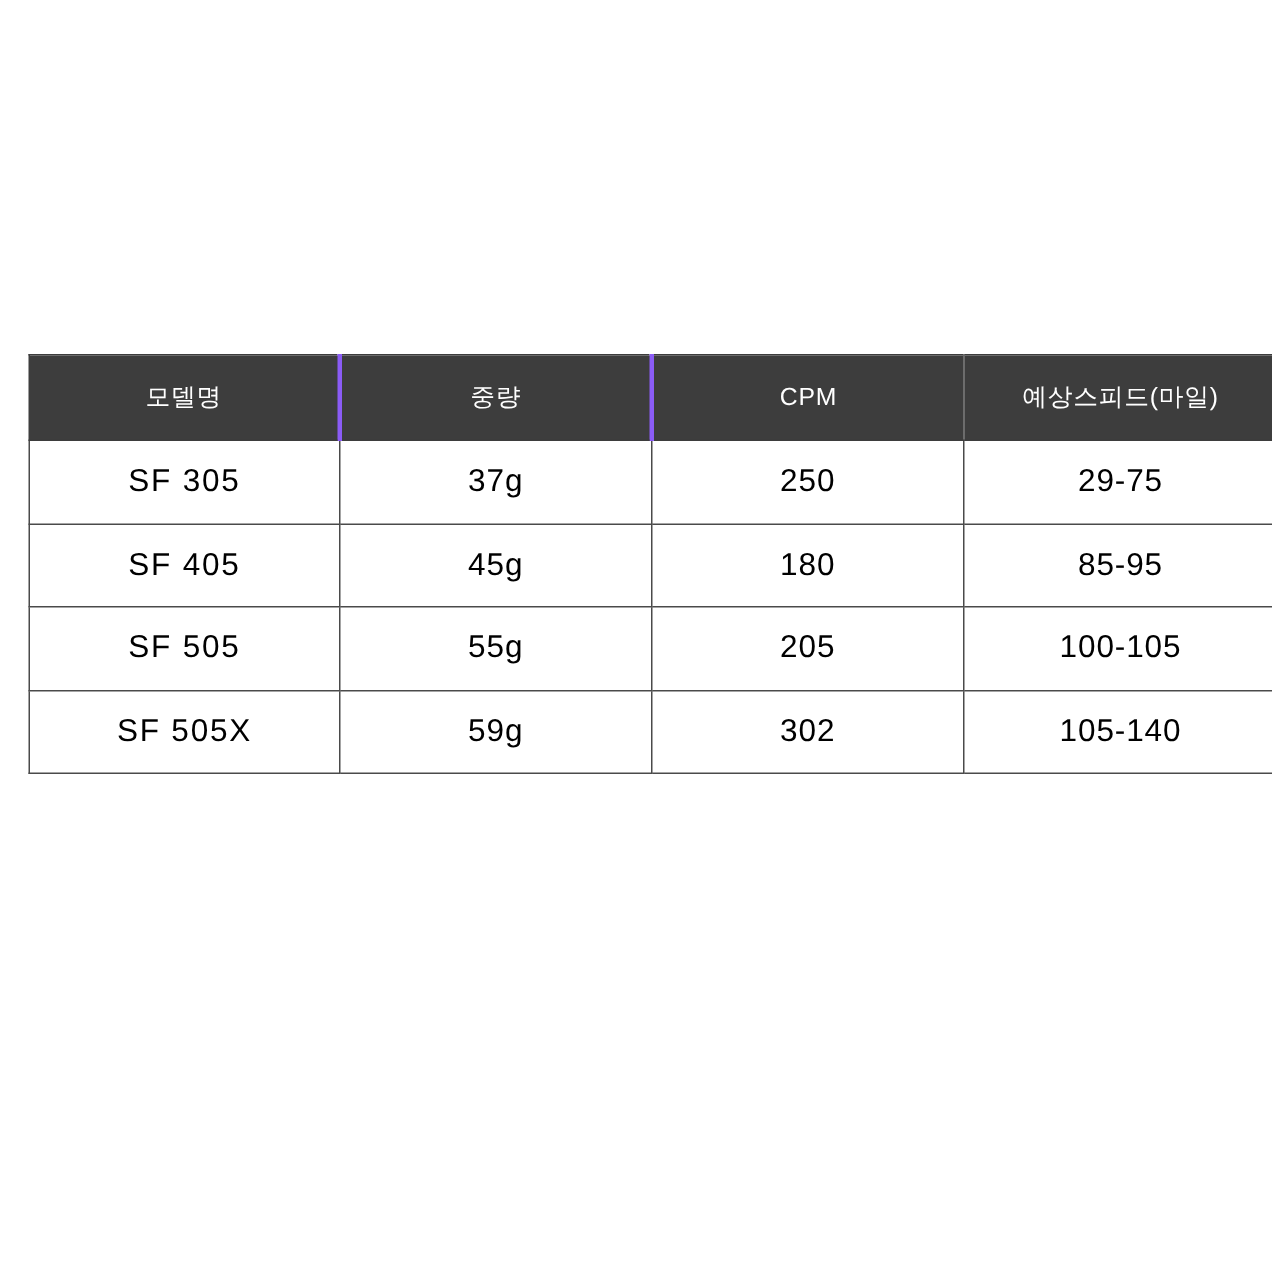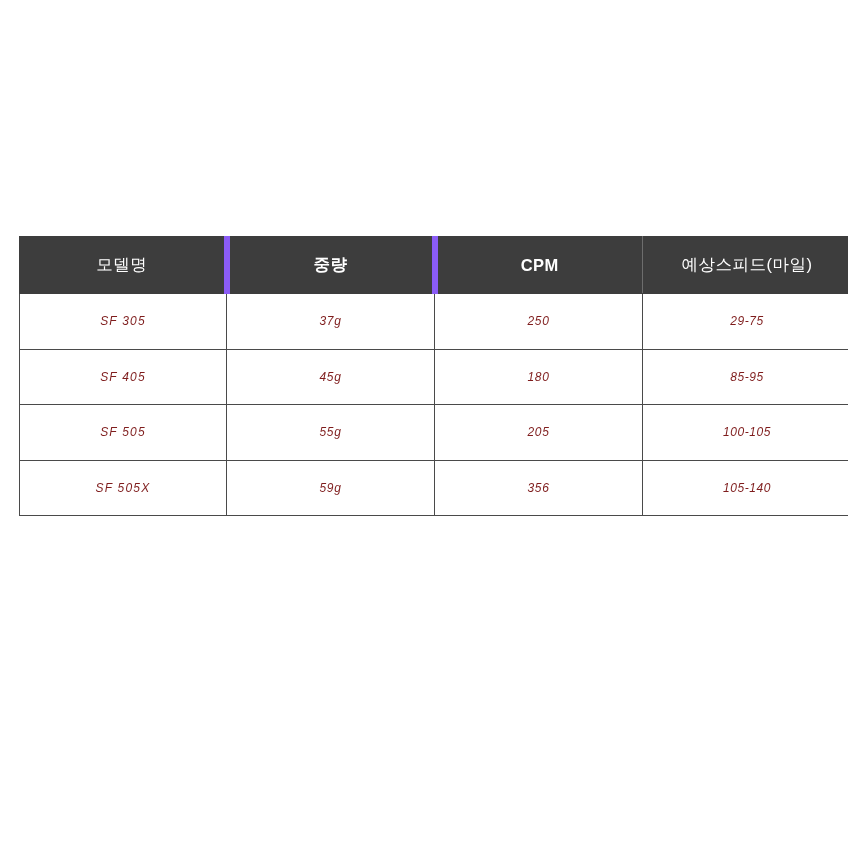--- a/index.html
+++ b/index.html
@@ -43,31 +43,29 @@
   }
   table.spec-table thead th {
     background: #3d3d3d;
     color: #ffffff;
     height: 54px;
     font-size: 16.5px;
     letter-spacing: 0.5px;
     border-color: #3d3d3d;
   }
   table.spec-table thead th.sep {
-    border-left: 6px solid #8b5cf6;
+    border-left: 3px solid #8b5cf6;
     border-right: 1px solid #6d6d6d;
-    font-weight: bold;
   }
   table.spec-table tbody td {
     background: #ffffff;
-    color: #7f1d1d;
+    color: #000000;
     height: 52.5px;
-    font-size: 12px;
+    font-size: 21px;
     letter-spacing: 0.6px;
-    font-style: italic;
   }
   table.spec-table tbody td.model {
     letter-spacing: 1.2px;
   }
   col.c1 { width: 207px; }
   col.c2 { width: 208px; }
   col.c3 { width: 208px; }
   col.c4 { width: 209px; }
 </style>
 </head>
@@ -105,19 +103,19 @@
         </tr>
         <tr>
           <td class="model">SF 505</td>
           <td>55g</td>
           <td>205</td>
           <td>100-105</td>
         </tr>
         <tr>
           <td class="model">SF 505X</td>
           <td>59g</td>
-          <td>356</td>
+          <td>302</td>
           <td>105-140</td>
         </tr>
       </tbody>
     </table>
   </div>
 </div>
 
 </body></html>

